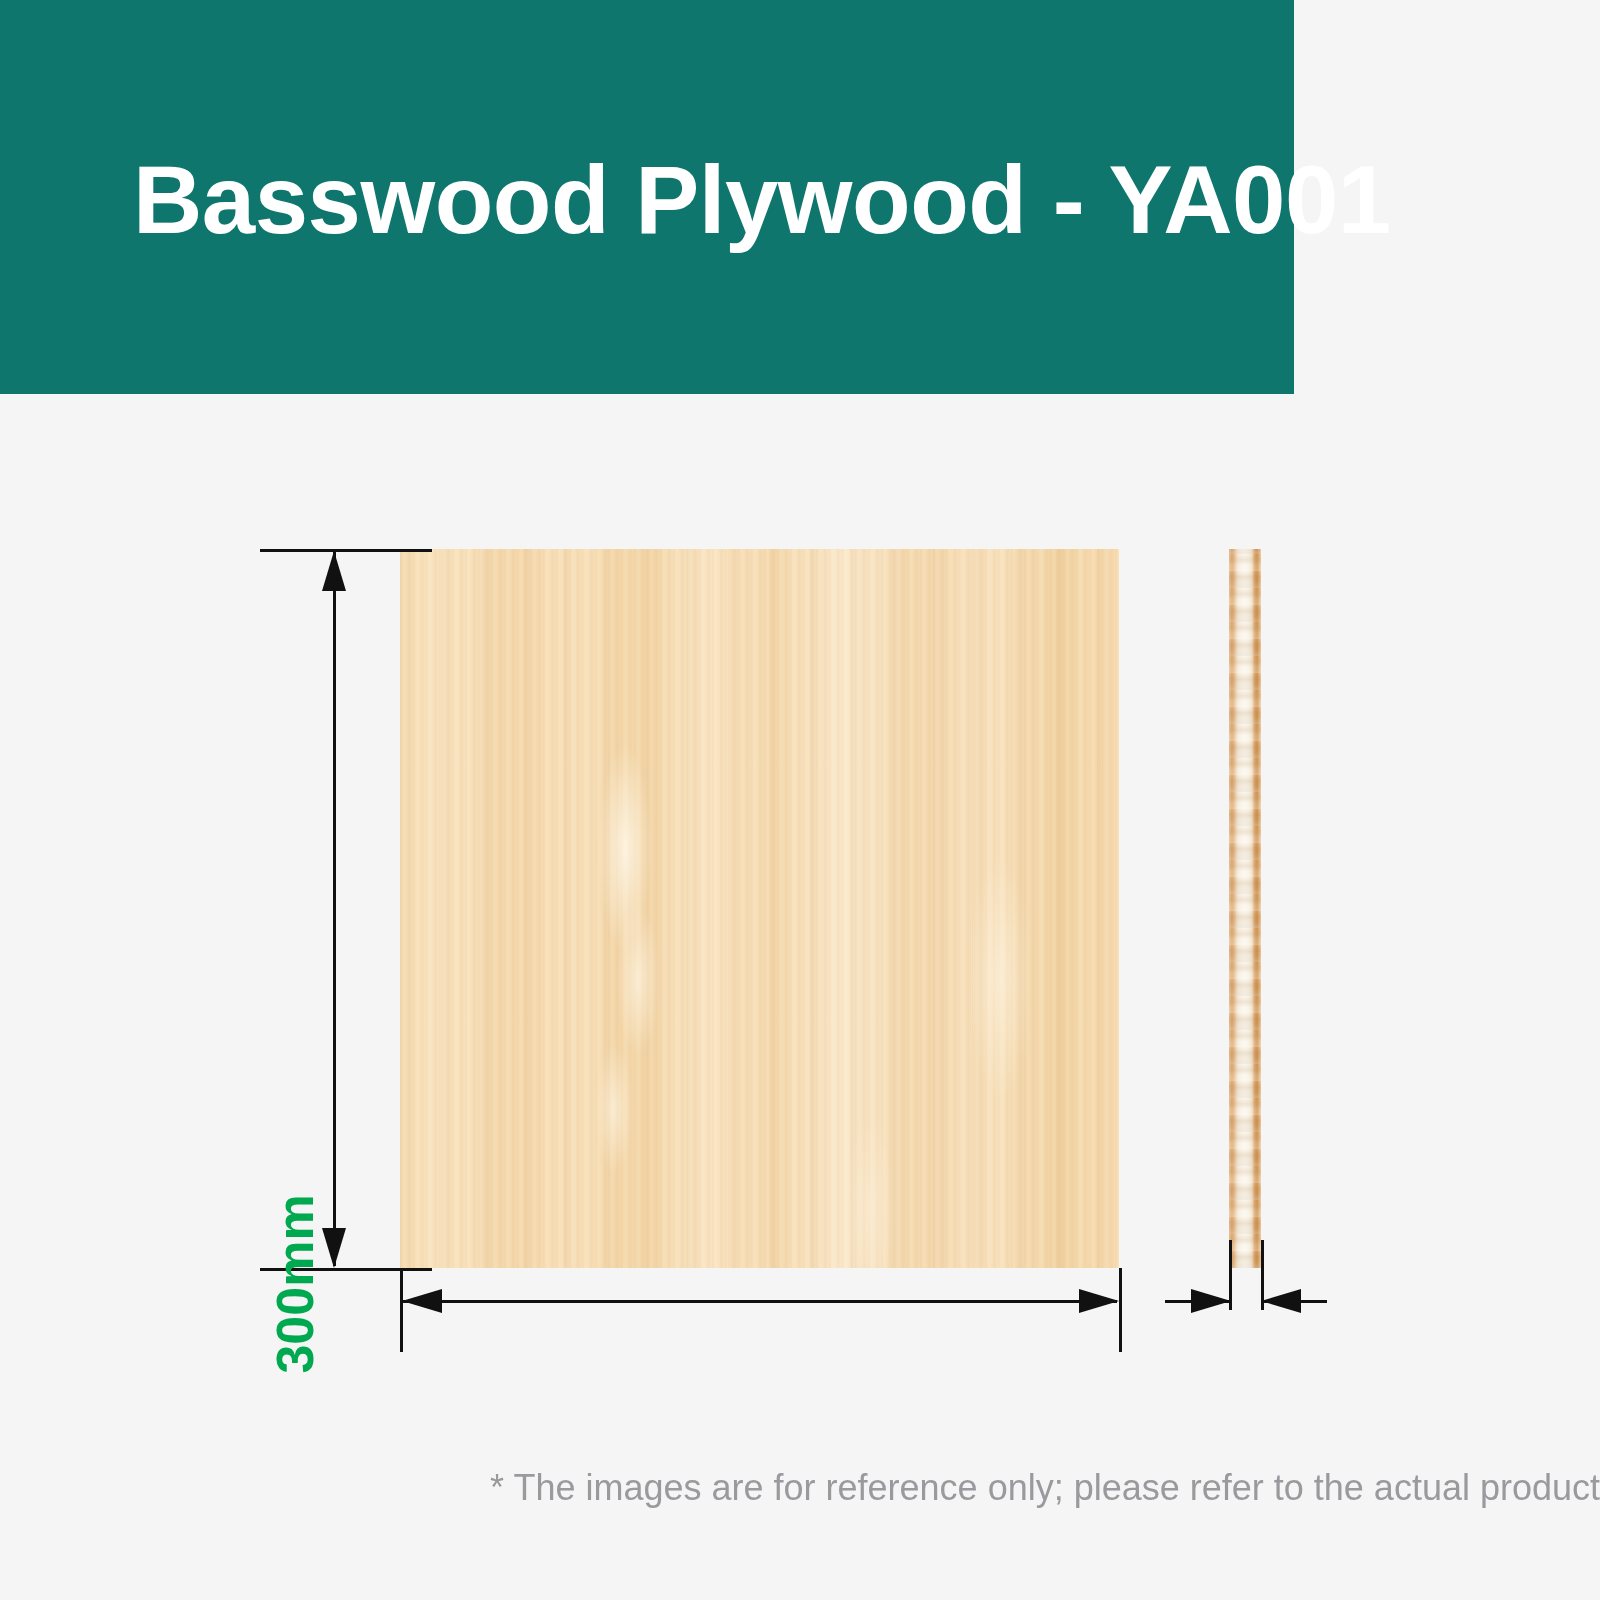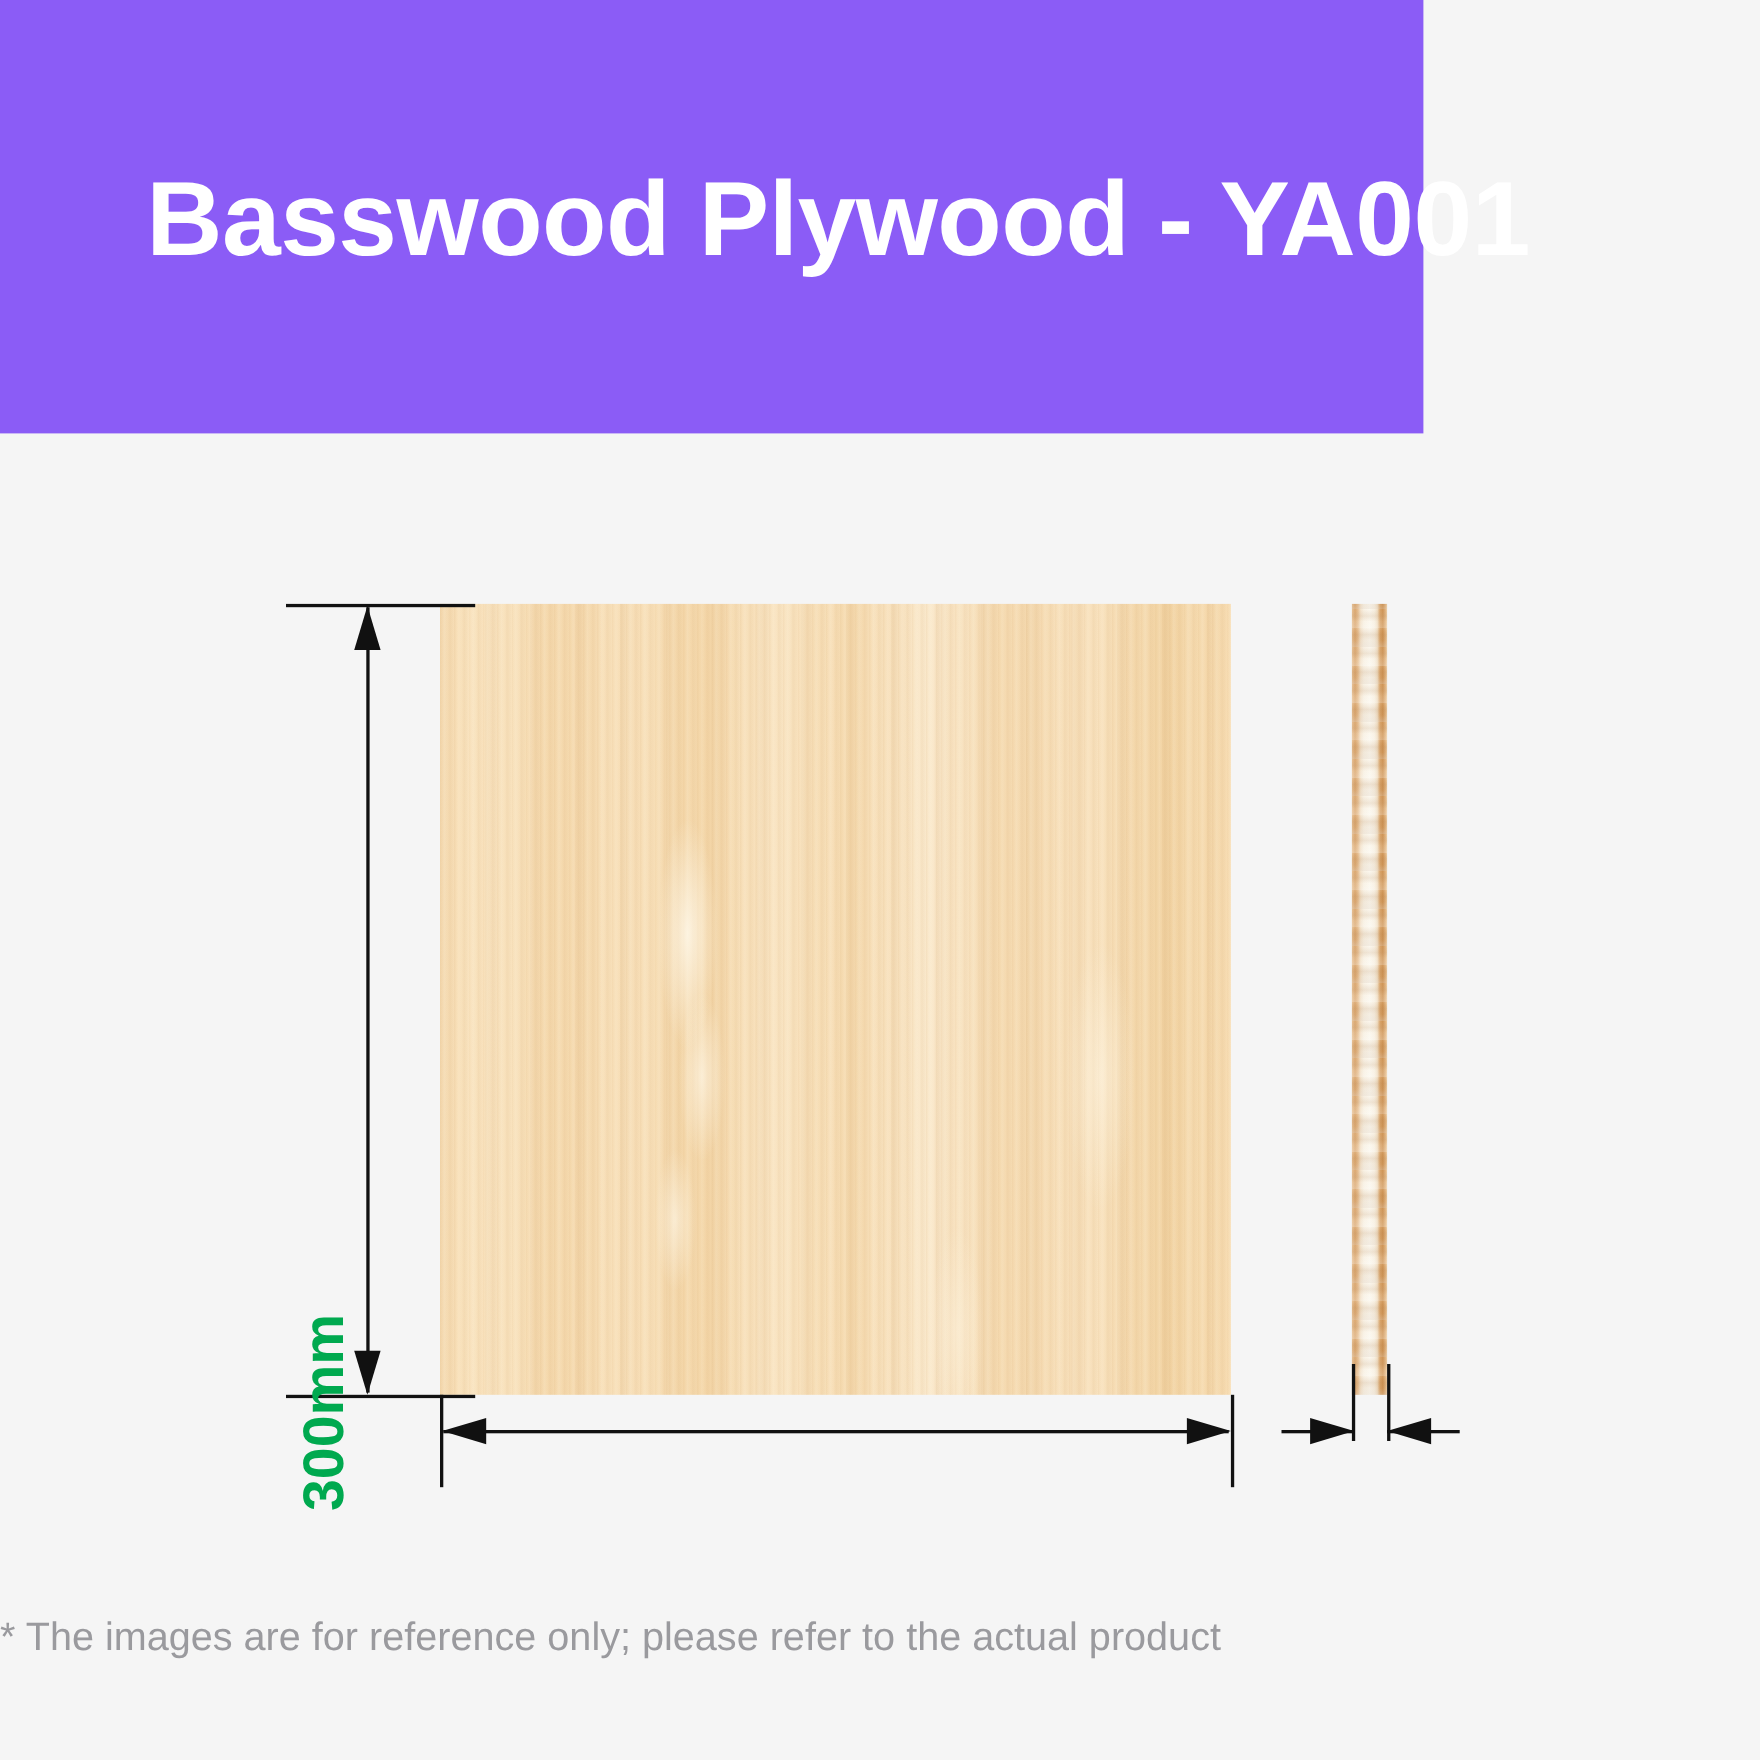--- a/index.html
+++ b/index.html
@@ -15,21 +15,21 @@
     position: relative;
   }
 
   
   .header {
     position: absolute;
     left: 0;
     top: 0;
     width: 1294px;
     height: 394px;
-    background: #8b5cf6;
+    background: #0f766e;
   }
   .header-title {
     position: absolute;
     left: 133px;
     top: 145px;
     font-size: 96px;
     font-weight: bold;
     color: #ffffff;
     letter-spacing: -0.5px;
     white-space: nowrap;
@@ -181,21 +181,21 @@
     font-size: 52px;
     transform: translate(-50%, -50%) rotate(-90deg);
   }
 
   
   .footer-note {
     position: absolute;
     left: 0;
     top: 1467px;
     width: 1600px;
-    text-align: left;
+    text-align: right;
     font-size: 36px;
     color: #9a9a9e;
     white-space: nowrap;
   }
 </style>
 </head>
 <body>
 
 <div class="header">
   <div class="header-title">Basswood Plywood - YA001</div>

